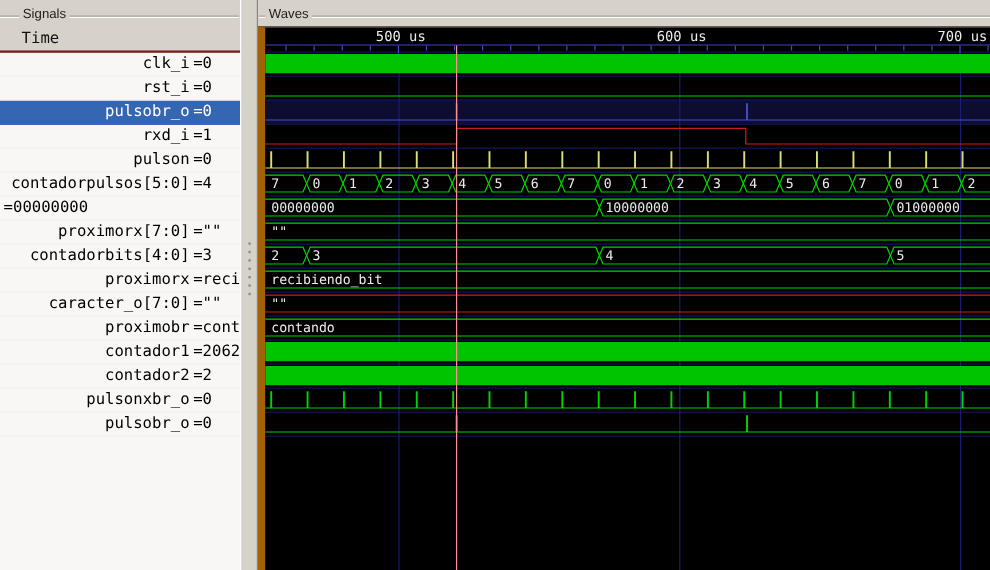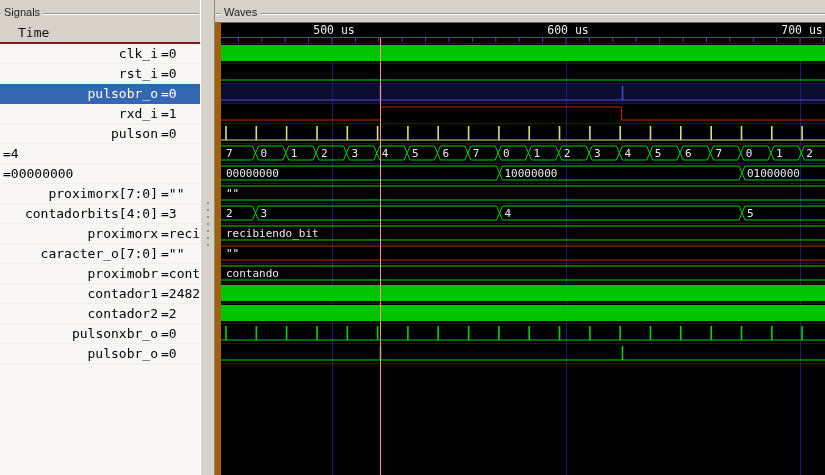--- a/index.html
+++ b/index.html
@@ -33,21 +33,21 @@
   .wave-area{position:absolute;left:215px;top:22px;width:610px;height:453px;
     background:#000;border-left:6px solid #a16207;border-top:1px solid #6a665e;box-sizing:border-box;}
   .wave-area svg{display:block;}
 </style>
 </head>
 <body>
 
 <div class="screen">
 
   <div class="groove" style="left:0;top:13px;width:199px;"></div>
-  <span class="frame-label" style="left:1px;">Signals</span>
+  <span class="frame-label" style="left:16px;">Signals</span>
   <div class="time-header">Time</div>
   <div class="signal-list" id="signal-list">
       <div class="sig-row">
         <span class="nm">clk_i</span>
         <span class="vl">=0</span>
       </div>
       <div class="sig-row">
         <span class="nm">rst_i</span>
         <span class="vl">=0</span>
       </div>
@@ -57,20 +57,21 @@
       </div>
       <div class="sig-row">
         <span class="nm">rxd_i</span>
         <span class="vl">=1</span>
       </div>
       <div class="sig-row">
         <span class="nm">pulson</span>
         <span class="vl">=0</span>
       </div>
       <div class="sig-row">
+        <span class="nm">contadorpulsos[5:0]</span>
         <span class="vl">=4</span>
       </div>
       <div class="sig-row">
         <span class="vl">=00000000</span>
       </div>
       <div class="sig-row">
         <span class="nm">proximorx[7:0]</span>
         <span class="vl">=""</span>
       </div>
       <div class="sig-row">
@@ -84,21 +85,21 @@
       <div class="sig-row">
         <span class="nm">caracter_o[7:0]</span>
         <span class="vl">=""</span>
       </div>
       <div class="sig-row">
         <span class="nm">proximobr</span>
         <span class="vl">=contando</span>
       </div>
       <div class="sig-row">
         <span class="nm">contador1</span>
-        <span class="vl">=2482</span>
+        <span class="vl">=2062</span>
       </div>
       <div class="sig-row">
         <span class="nm">contador2</span>
         <span class="vl">=2</span>
       </div>
       <div class="sig-row">
         <span class="nm">pulsonxbr_o</span>
         <span class="vl">=0</span>
       </div>
       <div class="sig-row">

